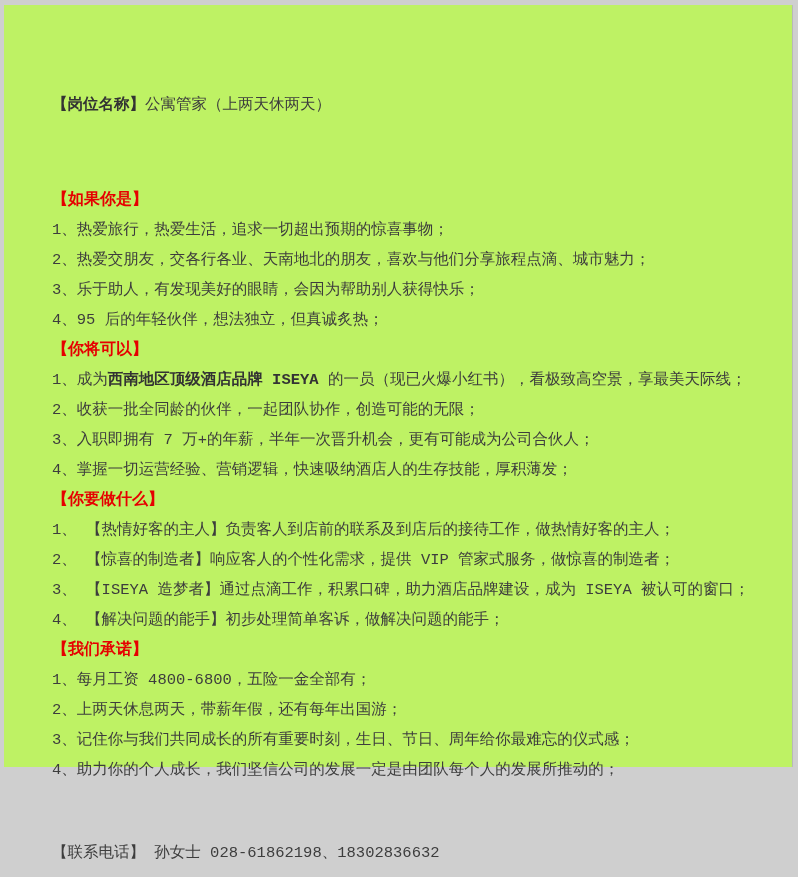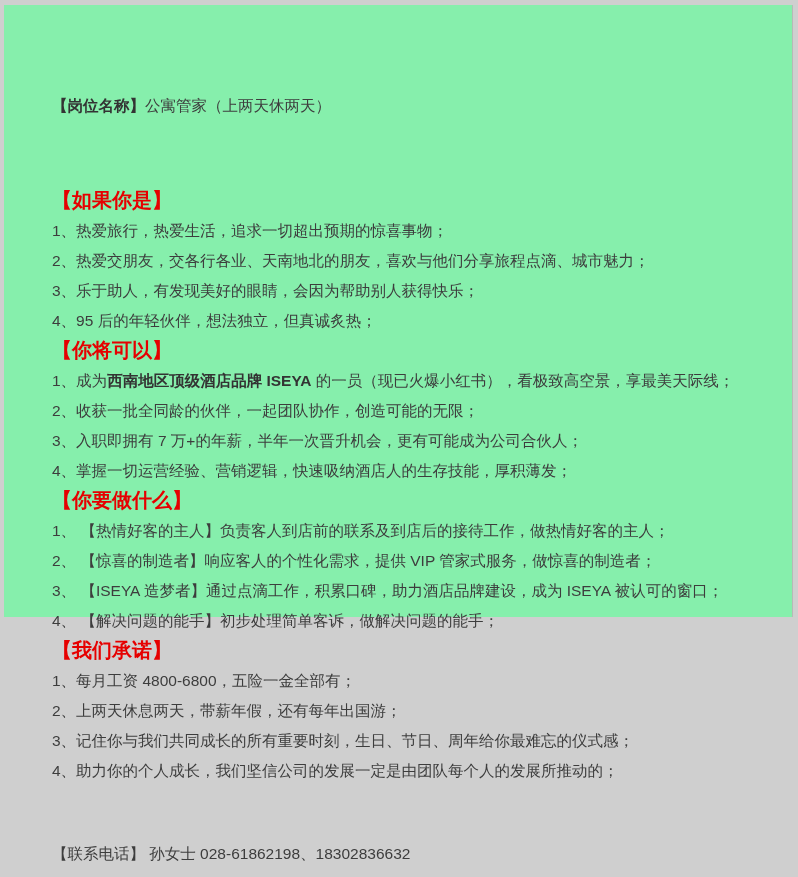--- a/index.html
+++ b/index.html
@@ -9,39 +9,40 @@
     background: #cfcfcf;
     font-family: "Liberation Sans", sans-serif;
     overflow: hidden;
     position: relative;
   }
   .page {
     position: absolute;
     left: 4px;
     top: 5px;
     width: 789px;
-    height: 612px;
-    background: #86efac;
+    height: 762px;
+    background: #bef264;
     border-right: 1px solid #b8b8b8;
     box-sizing: border-box;
+    font-family: Liberation Mono, monospace;
   }
   .content {
     padding: 53px 40px 0 48px;
     color: #3d3d3d;
     font-size: 15.5px;
     line-height: 19px;
     white-space: pre-wrap;
   }
   p { margin: 0; }
   .title { margin: 0 0 27px 0; }
   .section { margin-top: 11px; }
   .heading {
     color: #e60000;
     font-weight: bold;
-    font-size: 20px;
+    font-size: 16px;
     margin: 0 0 11px 0;
     line-height: 19px;
   }
   .item { margin: 0 0 11px 0; }
   .footer { margin-top: 15px; }
   .fline { margin: 0 0 11px 0; }
   .b { font-weight: bold; color: #333333; }
 </style>
 </head>
 <body>

